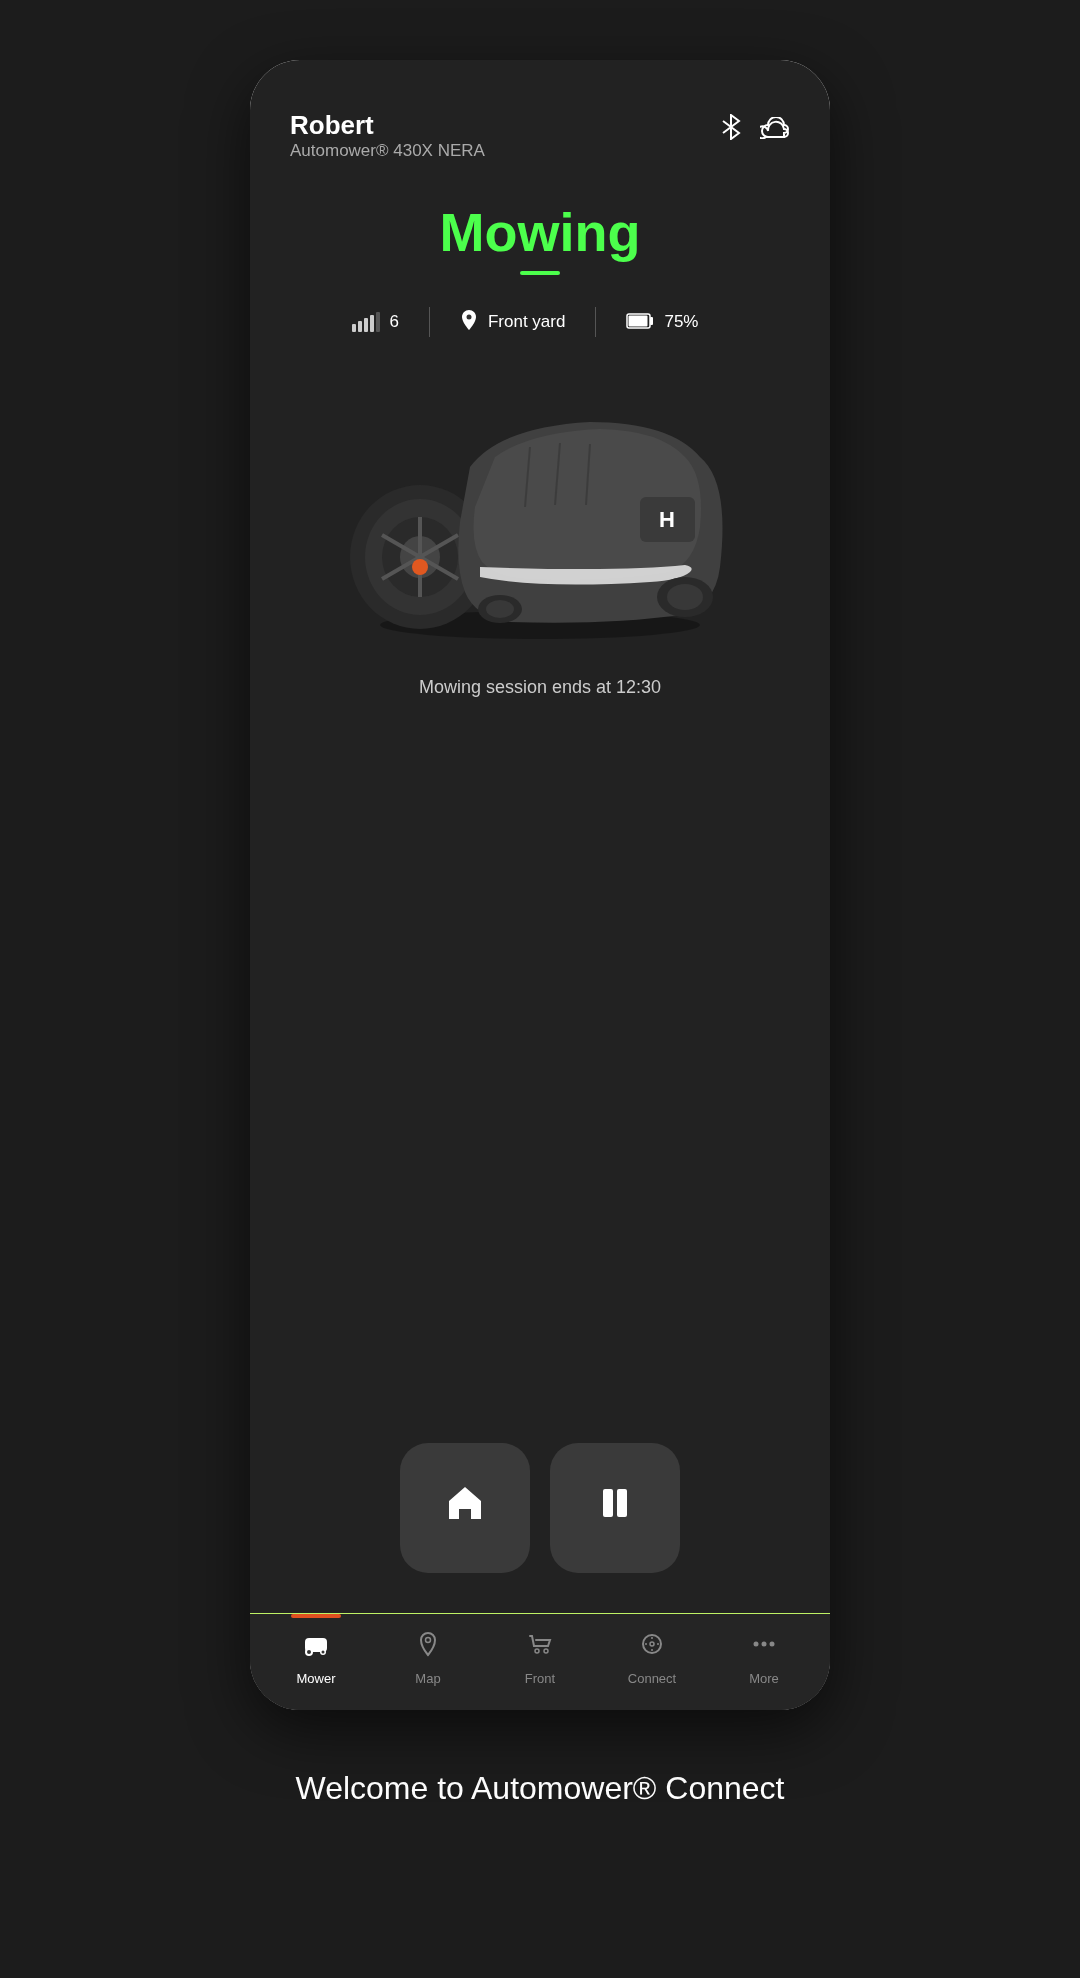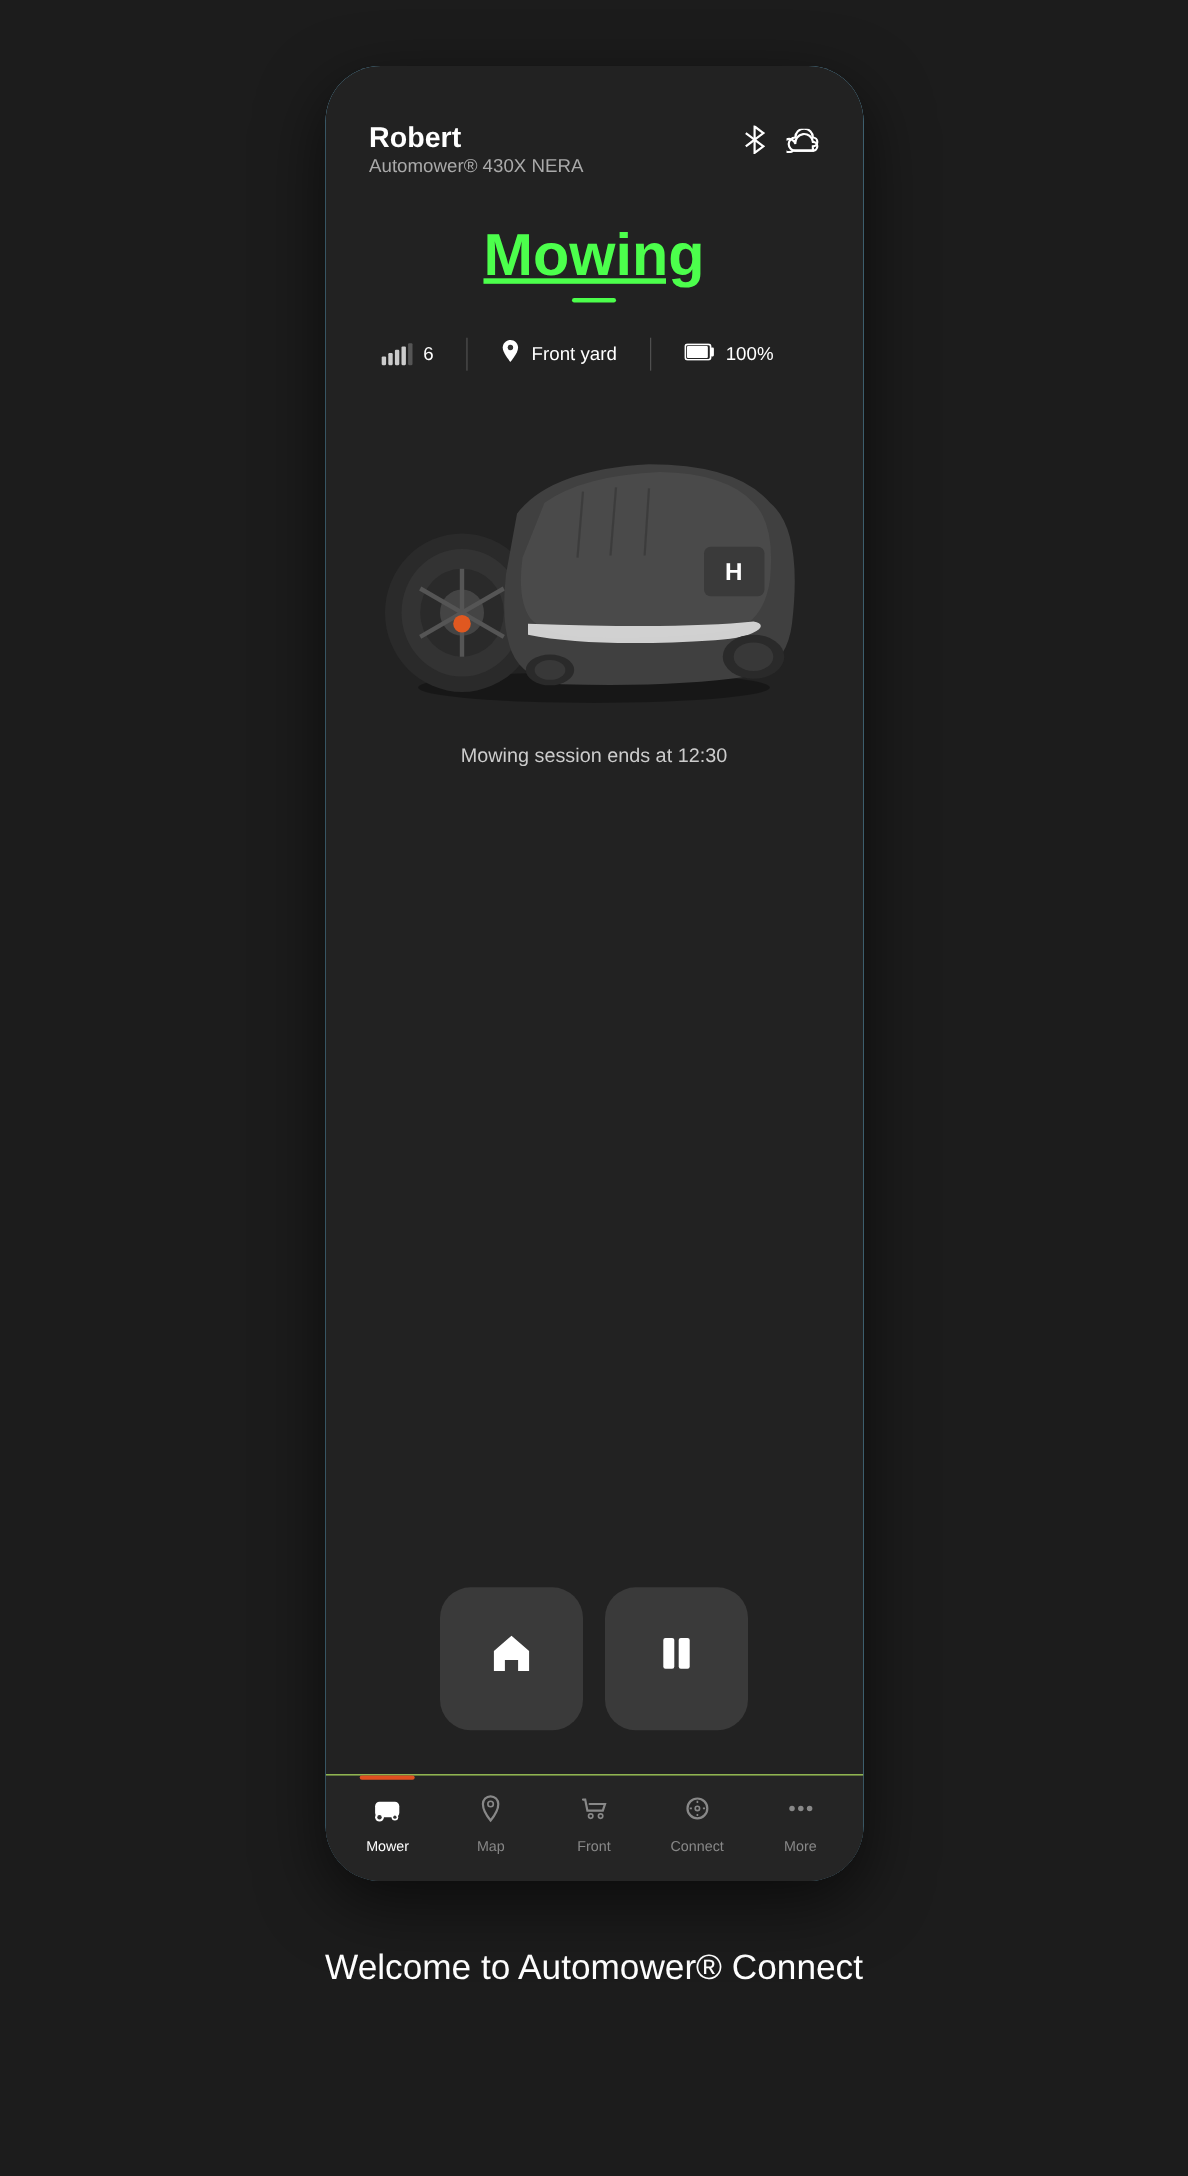--- a/index.html
+++ b/index.html
@@ -21,23 +21,23 @@
       background: #1c1c1c;
       display: flex;
       flex-direction: column;
       align-items: center;
       justify-content: flex-start;
       padding-top: 60px;
       padding-bottom: 80px;
     }
 
     .phone-frame {
-      width: 489px;
+      width: 580px;
       min-height: 1650px;
-      background: #7dd3fc;
+      background: #ffffff;
       border-radius: 50px;
       overflow: hidden;
       display: flex;
       flex-direction: column;
       position: relative;
       box-shadow: 0 20px 60px rgba(0,0,0,0.6);
     }
 
     .phone-screen {
       background: #222222;
@@ -86,21 +86,20 @@
     .status-section {
       text-align: center;
       padding: 20px 40px 10px;
     }
 
     .status-title {
       color: #4cff4c;
       font-size: 54px;
       font-weight: 700;
       letter-spacing: 0px;
-      text-decoration: underline;
     }
 
     .status-underline {
       width: 40px;
       height: 4px;
       background: #4cff4c;
       margin: 8px auto 0;
       border-radius: 2px;
     }
 
@@ -320,21 +319,21 @@
         </div>
         <div class="info-divider"></div>
         <div class="info-item">
           <span class="info-icon">
             <svg width="28" height="16" viewBox="0 0 28 16" fill="none">
               <rect x="1" y="1" width="23" height="14" rx="2" stroke="white" stroke-width="1.5"></rect>
               <rect x="24" y="4" width="3" height="8" rx="1" fill="white"></rect>
               <rect x="2.5" y="2.5" width="19" height="11" rx="1" fill="white"></rect>
             </svg>
           </span>
-          <span>100%</span>
+          <span>75%</span>
         </div>
       </div>
 
       <div class="mower-image-container">
         <svg class="mower-body" viewBox="0 0 420 280" fill="none" xmlns="http://www.w3.org/2000/svg">
 
           <ellipse cx="210" cy="258" rx="160" ry="14" fill="rgba(0,0,0,0.3)"></ellipse>
 
           <ellipse cx="90" cy="190" rx="70" ry="72" fill="#2a2a2a"></ellipse>
           <ellipse cx="90" cy="190" rx="55" ry="58" fill="#333"></ellipse>

